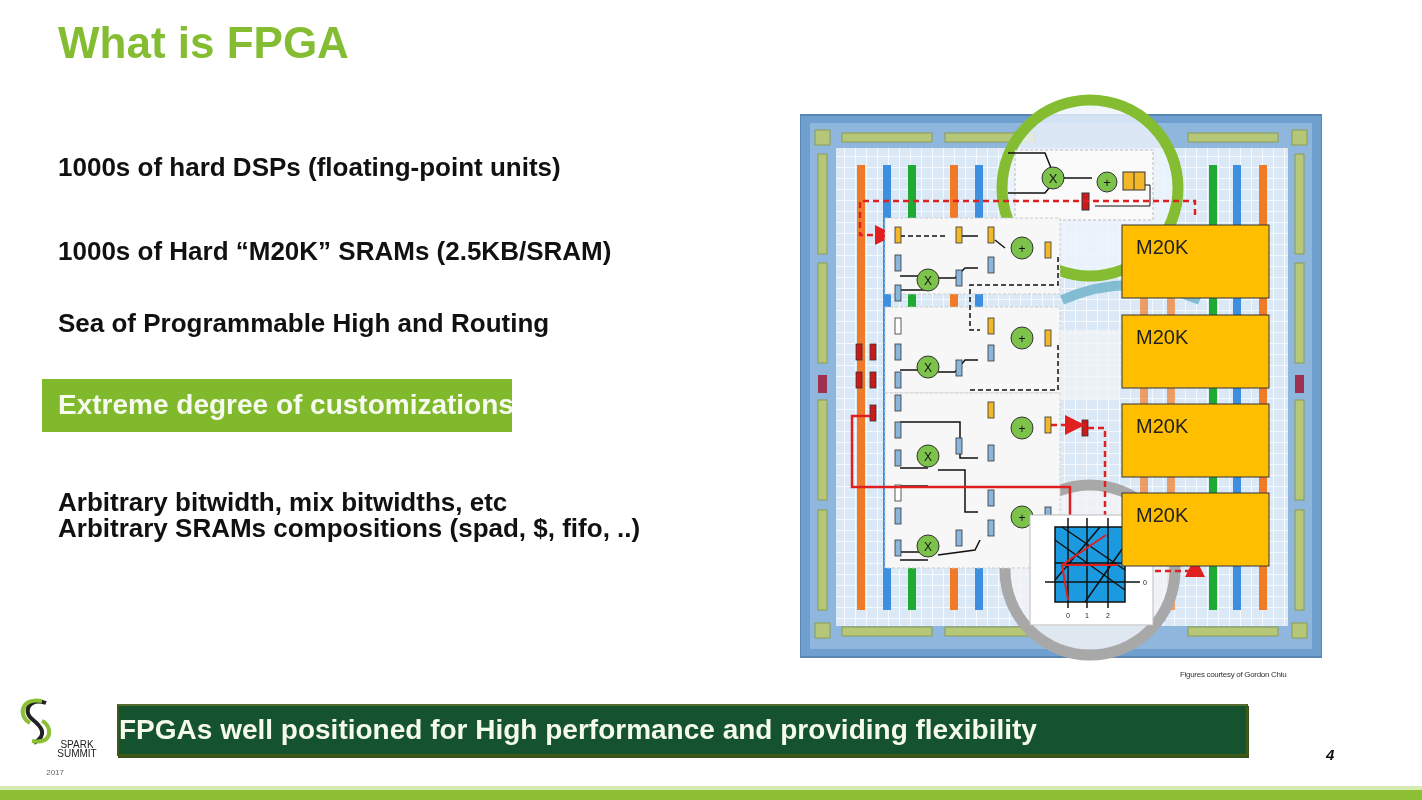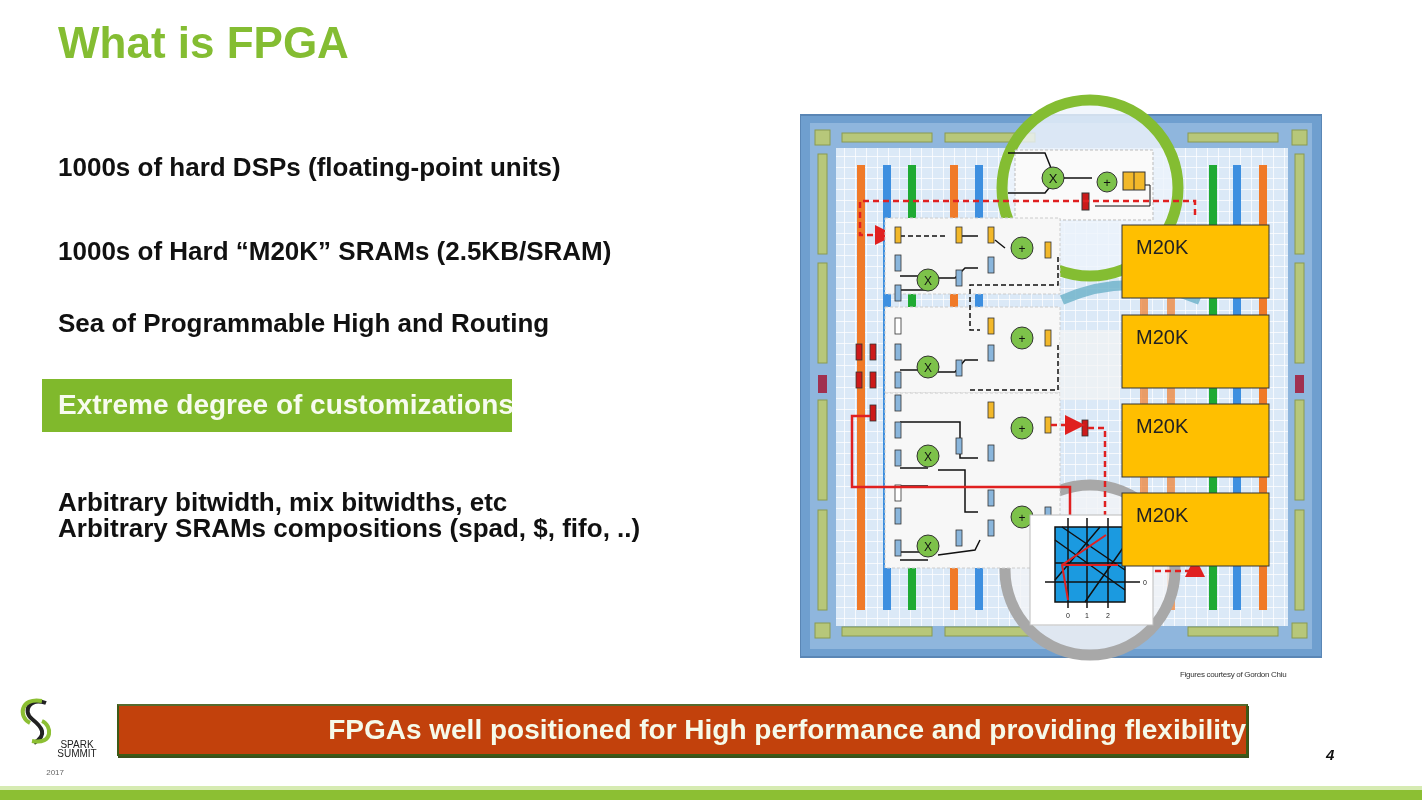--- a/index.html
+++ b/index.html
@@ -4,23 +4,23 @@
 <style>
   html, body { margin:0; padding:0; }
   body { width:1422px; height:800px; background:#ffffff; position:relative; overflow:hidden;
          font-family:"Liberation Sans", sans-serif; }
   .title { position:absolute; left:58px; top:18px; font-size:44px; font-weight:bold; color:#84bd32; }
   .bullet { position:absolute; left:58px; font-size:26px; font-weight:bold; color:#111; white-space:nowrap; }
   .highlight { position:absolute; left:42px; top:379px; width:470px; height:53px; background:#80b92c;
                color:#f7fbef; font-size:28px; font-weight:bold; box-sizing:border-box; padding:10px 0 0 16px; white-space:nowrap; }
   .diagram { position:absolute; left:800px; top:90px; width:522px; height:580px; }
   .credit { position:absolute; left:1180px; top:670px; font-size:8px; color:#333; letter-spacing:-0.3px;text-align:right; }
-  .banner { position:absolute; left:117px; top:704px; width:1131px; height:52px; background:#c2410c;
+  .banner { position:absolute; left:117px; top:704px; width:1131px; height:52px; background:#14532d;
             border:2px solid #3d5a16; border-top-color:#556b2f; box-sizing:border-box;
-            box-shadow:1px 2px 0 #3a4f1a; color:#f5faea; font-size:28px; font-weight:bold; text-align:right; line-height:48px; }
+            box-shadow:1px 2px 0 #3a4f1a; color:#f5faea; font-size:28px; font-weight:bold; text-align:left; line-height:48px; }
   .pagenum { position:absolute; left:1326px; top:746px; font-size:15px; font-weight:bold; font-style:italic; color:#111; }
   .footer-bar { position:absolute; left:0; top:790px; width:1422px; height:10px; background:#8cbf33; }
   .footer-bar-light { position:absolute; left:0; top:786px; width:1422px; height:4px; background:#d6ebb2; }
   .logo { position:absolute; left:12px; top:695px; width:50px; height:90px; }
   .logo-text { position:absolute; left:10px; top:740px; width:54px; text-align:center; font-weight:normal; font-size:10px; color:#222; line-height:9px;margin-left:40px; }
   .logo-year { position:absolute; left:10px; top:768px; width:54px; text-align:right; font-size:8px; color:#666; }
   .m20k-label { font-family:"Liberation Sans", sans-serif; font-size:20px; fill:#222; }
 </style>
 </head>
 <body>

